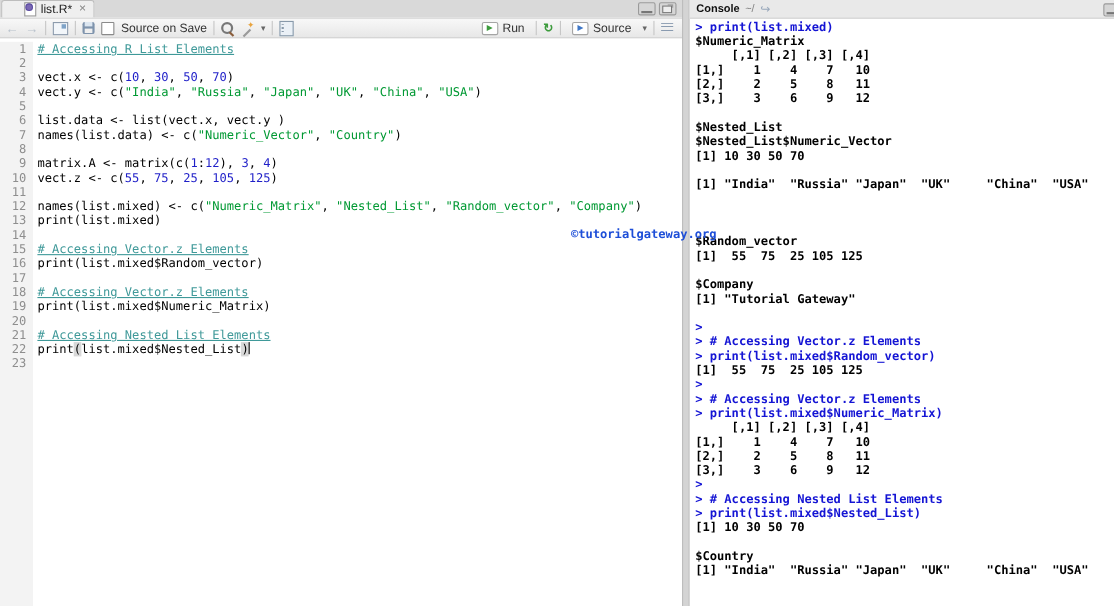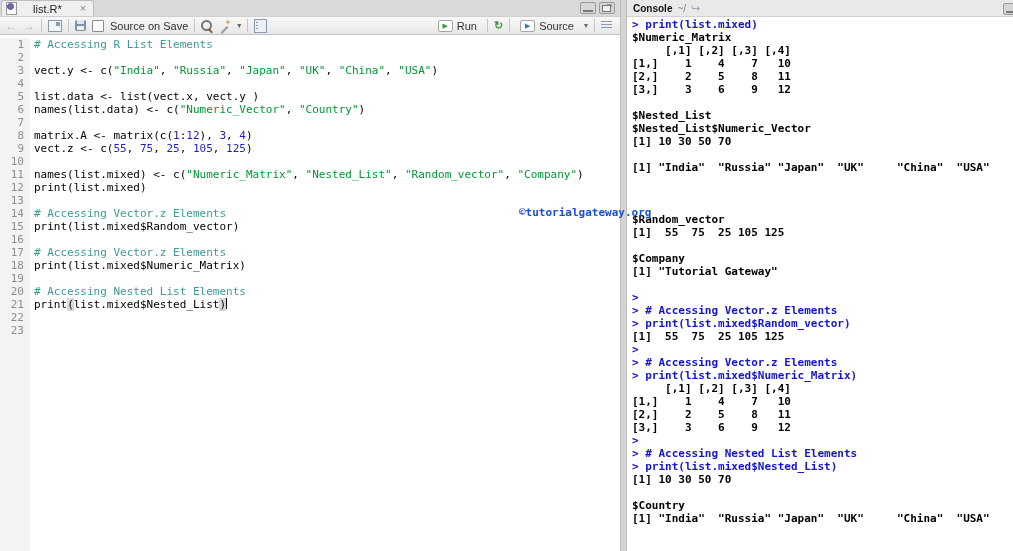--- a/index.html
+++ b/index.html
@@ -3,21 +3,21 @@
 <meta charset="utf-8">
 <style>
   html,body{margin:0;padding:0;}
   body{width:1013px;height:551px;overflow:hidden;background:#D9D9D9;
        font-family:"Liberation Sans",sans-serif;position:relative;}
   .app{display:flex;width:1013px;height:551px;}
 
   
   .editor-pane{width:620px;flex:none;display:flex;flex-direction:column;background:#fff;}
   .tabbar{height:16px;flex:none;background:#D9D9D9;display:flex;align-items:flex-end;position:relative;}
-  .tab{display:flex;align-items:center;gap:16px;height:15px;padding:0 7px 0 4px;margin-left:1px;
+  .tab{display:flex;align-items:center;gap:4px;height:15px;padding:0 7px 0 20px;margin-left:1px;
        background:#EFEFEF;border:1px solid #BDBDBD;border-bottom:none;border-radius:3px 3px 0 0;
        font-size:11px;color:#222;}
   .file-icon{width:9px;height:11px;background:#fff;border:1px solid #979797;position:relative;display:inline-block;}
   .file-icon i{position:absolute;left:0px;top:0px;width:5px;height:5px;border-radius:50%;
        background:#7B68B5;border:1px solid #5A4AA0;}
   .tab-close{color:#8a8a8a;font-size:11px;line-height:11px;margin-left:2px;cursor:default;}
   .winbtns{position:absolute;right:5px;top:2px;display:flex;gap:3px;}
   .wb{width:14px;height:10px;background:#D6D6D6;border:1px solid #9A9A9A;border-radius:2px;position:relative;}
   .wb-min i{position:absolute;left:2px;right:2px;bottom:1px;height:2px;background:#777;}
   .wb-max i{position:absolute;left:2px;top:2px;width:7px;height:5px;border:1px solid #777;background:#EEE;}
@@ -54,21 +54,21 @@
        background:repeating-linear-gradient(#8A9BB0 0 1px,transparent 1px 3px);margin-right:3px;}
   .spacer{flex:1;}
 
   .editor-body{flex:1;display:flex;background:#fff;overflow:hidden;
        font-family:"DejaVu Sans Mono",monospace;font-size:11px;line-height:13px;padding-top:3px;}
   .gutter{width:30px;flex:none;background:#F3F3F3;color:#8E8E8E;text-align:right;
        padding:0 6px 0 0;box-sizing:border-box;}
   .gutter div{height:13px;}
   .code{padding-left:4px;}
   .code-line{height:13px;white-space:pre;color:#000;}
-  .tk-comment{color:#3F9999;}
+  .tk-comment{color:#3F9999;text-decoration:underline;}
   .tk-string{color:#009933;}
   .tk-number{color:#1F1FC8;}
   .tk-plain{color:#000;}
   .tk-match{background:#D8D8D8;}
   .cursor{display:inline-block;width:1px;height:11px;background:#000;vertical-align:-1px;}
 
   
   .splitter{width:7px;flex:none;background:#D4D4D4;border-left:1px solid #BDBDBD;
        border-right:1px solid #BDBDBD;box-sizing:border-box;}
 
@@ -186,20 +186,21 @@
           <div>18</div>
           <div>19</div>
           <div>20</div>
           <div>21</div>
           <div>22</div>
           <div>23</div>
         </div>
       <div class="code" id="code">
           <div class="code-line"><span class="tk-comment"># Accessing R List Elements</span></div>
           <div class="code-line"></div>
+          <div class="code-line"><span class="tk-plain">vect.x &lt;- c(</span><span class="tk-number">10</span><span class="tk-plain">, </span><span class="tk-number">30</span><span class="tk-plain">, </span><span class="tk-number">50</span><span class="tk-plain">, </span><span class="tk-number">70</span><span class="tk-plain">)</span></div>
           <div class="code-line"><span class="tk-plain">vect.y &lt;- c(</span><span class="tk-string">"India"</span><span class="tk-plain">, </span><span class="tk-string">"Russia"</span><span class="tk-plain">, </span><span class="tk-string">"Japan"</span><span class="tk-plain">, </span><span class="tk-string">"UK"</span><span class="tk-plain">, </span><span class="tk-string">"China"</span><span class="tk-plain">, </span><span class="tk-string">"USA"</span><span class="tk-plain">)</span></div>
           <div class="code-line"></div>
           <div class="code-line"><span class="tk-plain">list.data &lt;- list(vect.x, vect.y )</span></div>
           <div class="code-line"><span class="tk-plain">names(list.data) &lt;- c(</span><span class="tk-string">"Numeric_Vector"</span><span class="tk-plain">, </span><span class="tk-string">"Country"</span><span class="tk-plain">)</span></div>
           <div class="code-line"></div>
           <div class="code-line"><span class="tk-plain">matrix.A &lt;- matrix(c(</span><span class="tk-number">1</span><span class="tk-plain">:</span><span class="tk-number">12</span><span class="tk-plain">), </span><span class="tk-number">3</span><span class="tk-plain">, </span><span class="tk-number">4</span><span class="tk-plain">)</span></div>
           <div class="code-line"><span class="tk-plain">vect.z &lt;- c(</span><span class="tk-number">55</span><span class="tk-plain">, </span><span class="tk-number">75</span><span class="tk-plain">, </span><span class="tk-number">25</span><span class="tk-plain">, </span><span class="tk-number">105</span><span class="tk-plain">, </span><span class="tk-number">125</span><span class="tk-plain">)</span></div>
           <div class="code-line"></div>
           <div class="code-line"><span class="tk-plain">names(list.mixed) &lt;- c(</span><span class="tk-string">"Numeric_Matrix"</span><span class="tk-plain">, </span><span class="tk-string">"Nested_List"</span><span class="tk-plain">, </span><span class="tk-string">"Random_vector"</span><span class="tk-plain">, </span><span class="tk-string">"Company"</span><span class="tk-plain">)</span></div>
           <div class="code-line"><span class="tk-plain">print(list.mixed)</span></div>

